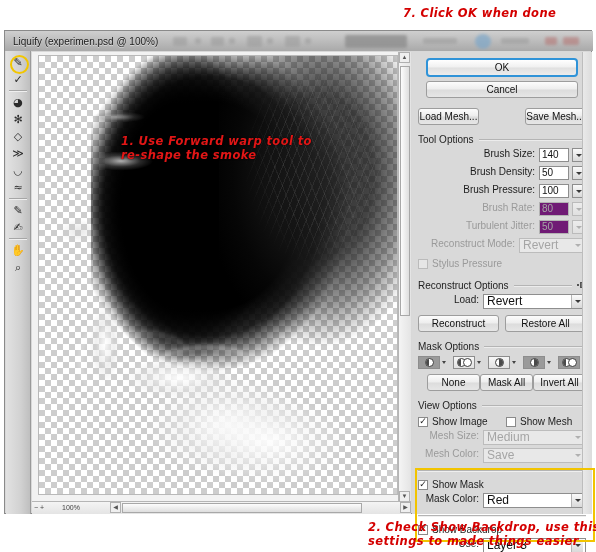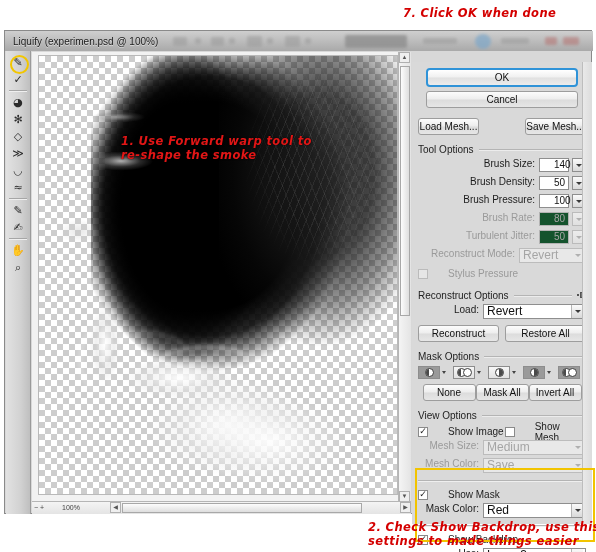--- a/index.html
+++ b/index.html
@@ -120,21 +120,21 @@
   }
   #hthumb{position:absolute;top:1px;left:90px;width:240px;height:10px;
     background:linear-gradient(180deg,#fdfdfd,#dedede);border:1px solid #a8a8a8;box-sizing:border-box;}
   .arrowbox{position:absolute;width:11px;height:11px;background:#efefef;border:1px solid #b0b0b0;box-sizing:border-box;
     font-size:6px;line-height:9px;text-align:center;color:#555;}
   #zoom-status{position:absolute;left:2px;bottom:0;height:12px;font-size:7px;line-height:12px;color:#444;}
   #zoom-pct{position:absolute;left:30px;bottom:0;height:12px;font-size:7px;line-height:12px;color:#444;}
 
   
   #right-panel{
-    position:absolute;left:407px;top:31px;width:180px;height:462px;
+    position:absolute;left:407px;top:21px;width:180px;height:462px;
     background:#d9d9d9;box-sizing:border-box;padding:4px 6px 0 6px;
   }
 
   .btn{
     background:linear-gradient(180deg,#fcfcfc 0%,#ededed 48%,#dcdcdc 52%,#e6e6e6 100%);
     border:1px solid #9d9d9d;border-radius:3px;
     font-size:10px;color:#111;text-align:center;
     height:17px;line-height:15px;box-sizing:border-box;
     cursor:default;
   }
@@ -155,23 +155,23 @@
   .group-title .rule{flex:1;height:1px;background:#b4b4b4;border-bottom:1px solid #ececec;}
   .panel-menu{width:9px;height:7px;display:inline-block;position:relative;}
   .panel-menu::before{content:"";position:absolute;left:0;top:2px;width:2px;height:2px;background:#555;}
   .panel-menu::after{content:"";position:absolute;left:3px;top:0;width:6px;height:6px;background:#777;border:1px solid #555;box-sizing:border-box;}
 
   .field-row{display:flex;align-items:flex-start;justify-content:flex-end;height:16px;margin-bottom:2px;}
   .field-label{font-size:10px;color:#1c1c1c;margin-right:4px;text-align:right;}
   .field-label.dim{color:#9a9a9a;}
   .num-input{
     width:30px;height:14px;background:#fff;border:1px solid #8e8e8e;
-    font-size:10px;line-height:12px;padding:0 14px;box-sizing:border-box;color:#111;
-  }
-  .num-input.dim{background:#14532d;color:#a5a5a5;border-color:#b3b3b3;}
+    font-size:10px;line-height:12px;padding:0 2px;box-sizing:border-box;color:#111;
+  }
+  .num-input.dim{background:#701a75;color:#a5a5a5;border-color:#b3b3b3;}
   .stepper{
     width:14px;height:14px;margin-left:3px;
     background:linear-gradient(180deg,#fafafa,#d9d9d9);
     border:1px solid #8e8e8e;box-sizing:border-box;
     display:flex;align-items:center;justify-content:center;
   }
   .stepper.dim{background:linear-gradient(180deg,#ececec,#e0e0e0);border-color:#bbb;}
   .caret{width:0;height:0;border-left:3px solid transparent;border-right:3px solid transparent;border-top:3px solid #3a3a3a;}
   .caret.dim{border-top-color:#b0b0b0;}
 
@@ -180,21 +180,21 @@
     font-size:12px;line-height:13px;padding:0 14px 0 3px;color:#111;position:relative;
   }
   .select.dim{background:#e8e8e8;color:#a5a5a5;border-color:#bcbcbc;}
   .select .arrow{
     position:absolute;right:2px;top:0;bottom:0;width:11px;
     display:flex;align-items:center;justify-content:center;
     background:linear-gradient(180deg,#fafafa,#d9d9d9);border-left:1px solid #b5b5b5;
   }
   .select.flat .arrow{background:transparent;border-left:none;}
 
-  .check-row{display:flex;align-items:center;gap:20px;height:15px;margin-bottom:1px;}
+  .check-row{display:flex;align-items:center;gap:4px;height:15px;margin-bottom:1px;}
   .cbox{
     width:10px;height:10px;background:#fff;border:1px solid #8a8a8a;box-sizing:border-box;
     display:flex;align-items:center;justify-content:center;
     font-size:9px;line-height:9px;color:#222;
   }
   .cbox.dim{background:#e6e6e6;border-color:#bbb;}
   .check-label{font-size:10px;color:#1c1c1c;}
   .check-label.dim{color:#9a9a9a;}
 
   #recon-btns{display:flex;justify-content:space-between;margin-top:5px;}
@@ -208,21 +208,21 @@
     display:flex;align-items:center;justify-content:center;position:relative;
   }
   .mask-ico.gray{background:#9a9a9a;}
   .mini-caret{width:0;height:0;border-left:2.5px solid transparent;border-right:2.5px solid transparent;border-top:3px solid #444;margin-left:2px;}
   .disc{width:9px;height:9px;border-radius:50%;border:1px solid #3d3d3d;box-sizing:border-box;overflow:hidden;position:relative;background:#fff;}
   .disc .half{position:absolute;top:0;bottom:0;width:50%;background:#4a4a4a;}
   .disc .half.left{left:0;}
   .disc .half.right{right:0;}
   .disc.empty{background:#fff;}
 
-  #mask-btns{display:flex;justify-content:center;}
+  #mask-btns{display:flex;justify-content:flex-end;}
   #mask-btns .btn{width:53px;}
 
   .divider{height:1px;background:#b4b4b4;border-bottom:1px solid #efefef;margin:6px 0 5px 0;}
 
   #backdrop-highlight{
     position:absolute;left:410px;top:437px;width:180px;height:74px;
     border:2px solid #f2c400;box-sizing:border-box;pointer-events:none;z-index:40;
   }
 
   #panel-scrollbar{

